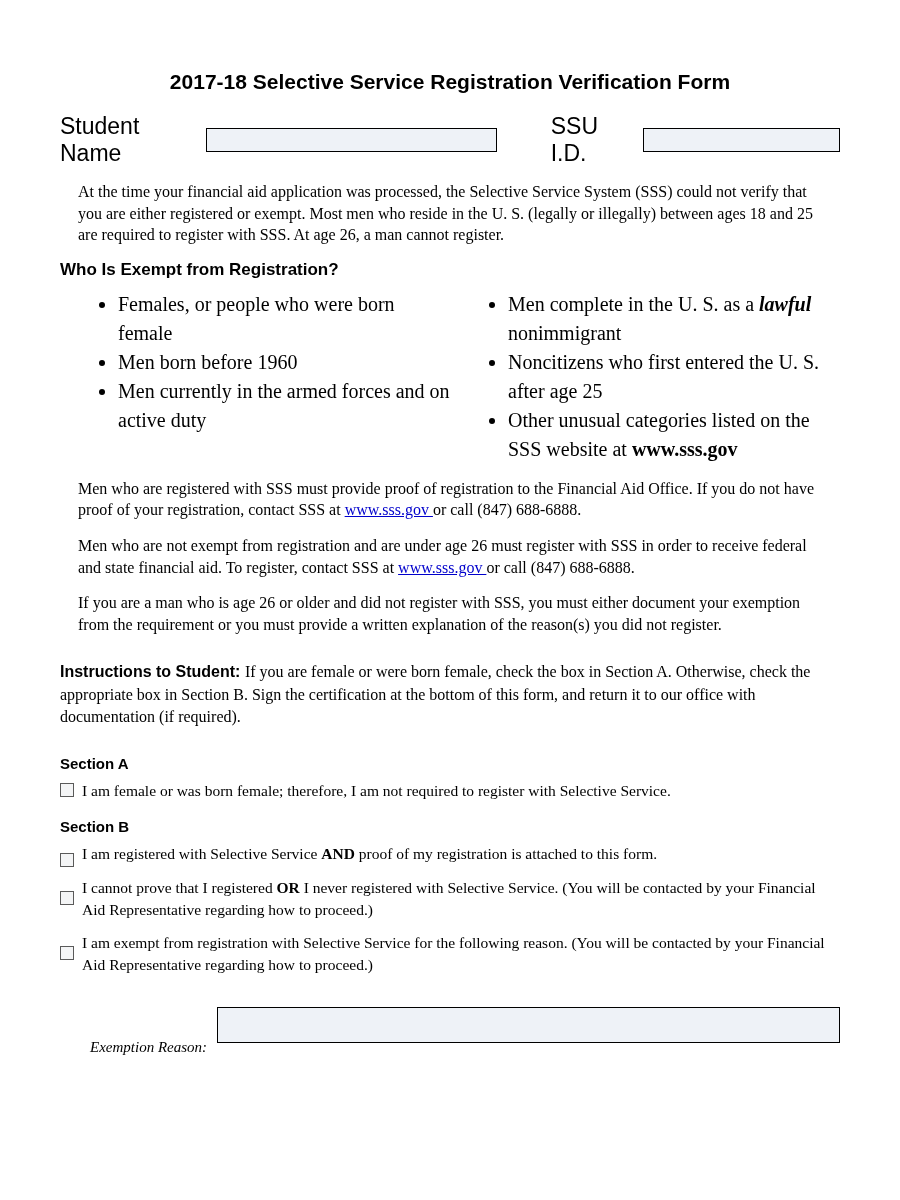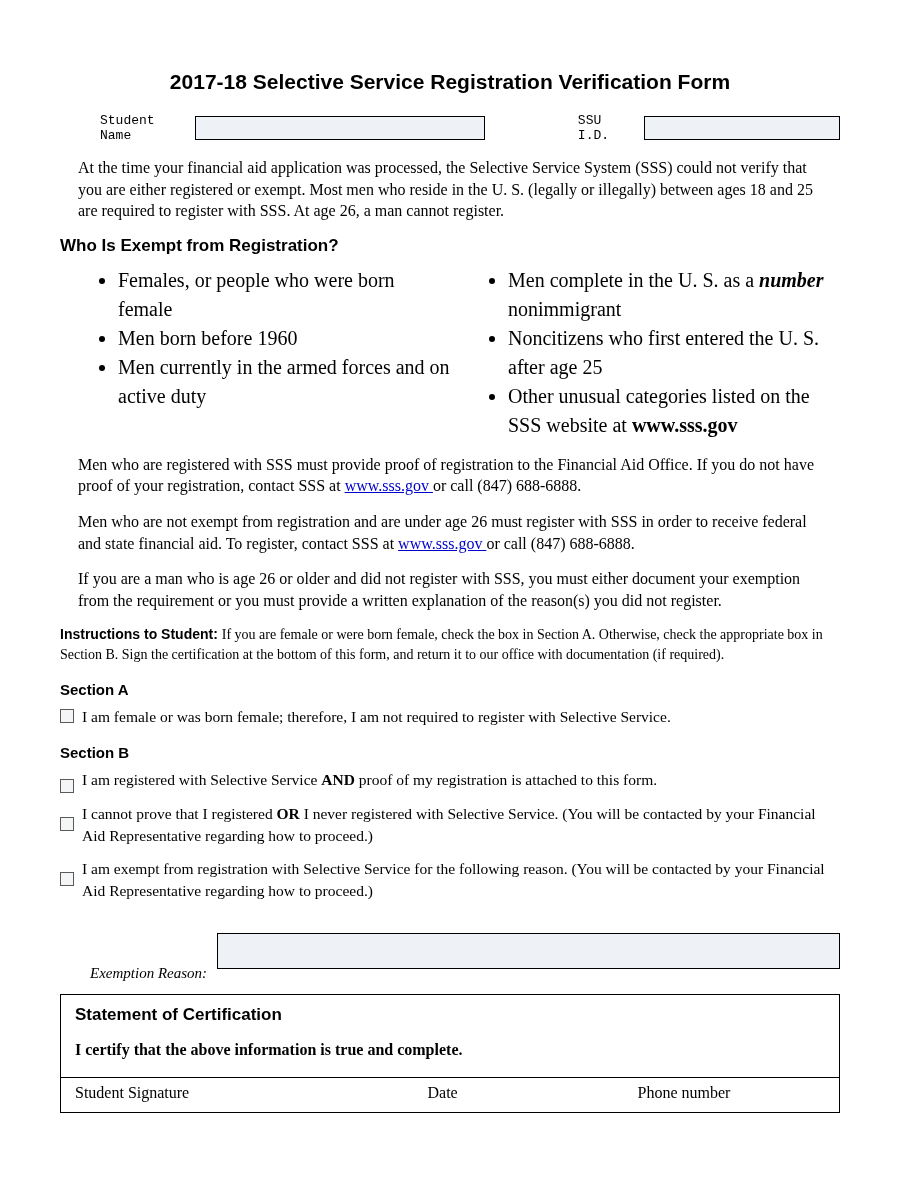--- a/index.html
+++ b/index.html
@@ -19,23 +19,22 @@
     font-weight: bold;
     text-align: center;
     margin: 0 0 19px 0;
   }
   .row {
     display: flex;
     align-items: center;
     gap: 8px;
   }
   .row .label-arial {
-    font-family: Liberation Mono, monospace;
-    font-size: 13px;
-    margin-left: 40px;
+    font-family: Liberation Sans, sans-serif;
+    font-size: 23px;
   }
   .field {
     background: #eef2f7;
     border: 1px solid #000;
     height: 24px;
     box-sizing: border-box;
   }
   .p {
     font-size: 16px;
     line-height: 1.35;
@@ -136,23 +135,23 @@
     display: flex;
     padding: 6px 14px 10px 14px;
   }
   .sig-cell {
     font-size: 16px;
   }
   .sig-1 { flex: 0 0 47%; }
   .sig-2 { flex: 0 0 28%; }
   .sig-3 { flex: 1; }
   .instr-line {
-    font-size: 14px;
+    font-size: 16px;
     line-height: 1.4;
-    margin: 14px 0;
+    margin: 26px 0;
   }
 </style>
 </head>
 <body>
 
 <div class="page">
 
   <h1 class="title">2017-18 Selective Service Registration Verification Form</h1>
 
   <div class="row" style="margin-bottom:6px;">
@@ -167,21 +166,21 @@
 
   <h2 class="sans">Who Is Exempt from Registration?</h2>
 
   <div class="cols">
     <ul>
       <li>Females, or people who were born female</li>
       <li>Men born before 1960</li>
       <li>Men currently in the armed forces and on active duty</li>
     </ul>
     <ul>
-      <li><span>Men complete in the U. S. as a </span><span class="bold italic">number</span><span> nonimmigrant</span></li>
+      <li><span>Men complete in the U. S. as a </span><span class="bold italic">lawful</span><span> nonimmigrant</span></li>
       <li>Noncitizens who first entered the U. S. after age 25</li>
       <li><span>Other unusual categories listed on the SSS website at </span><span class="bold">www.sss.gov</span></li>
     </ul>
   </div>
 
   <p class="p indent"><span>Men who are registered with SSS must provide proof of registration to the Financial Aid Office. If you do not have proof of your registration, contact SSS at </span><a class="link">www.sss.gov </a><span>or call (847) 688-6888.</span></p>
 
   <p class="p indent"><span>Men who are not exempt from registration and are under age 26 must register with SSS in order to receive federal and state financial aid. To register, contact SSS at </span><a class="link">www.sss.gov </a><span>or call (847) 688-6888.</span></p>
 
   <p class="p indent">If you are a man who is age 26 or older and did not register with SSS, you must either document your exemption from the requirement or you must provide a written explanation of the reason(s) you did not register.</p>
@@ -210,25 +209,14 @@
   <div class="check-row">
     <div class="checkbox" style="margin-top:14px;"></div>
     <div class="check-text">I am exempt from registration with Selective Service for the following reason. (You will be contacted by your Financial Aid Representative regarding how to proceed.)</div>
   </div>
 
   <div class="exemption-row">
     <span class="exemption-label">Exemption Reason:</span>
     <div class="exemption-field"></div>
   </div>
 
-  <div class="cert-box">
-    <div class="cert-top">
-      <div class="cert-title">Statement of Certification</div>
-      <div class="cert-statement">I certify that the above information is true and complete.</div>
-    </div>
-    <div class="cert-sig">
-      <div class="sig-cell sig-1">Student Signature</div>
-      <div class="sig-cell sig-2">Date</div>
-      <div class="sig-cell sig-3">Phone number</div>
-    </div>
-  </div>
 
 </div>
 
 </body></html>

